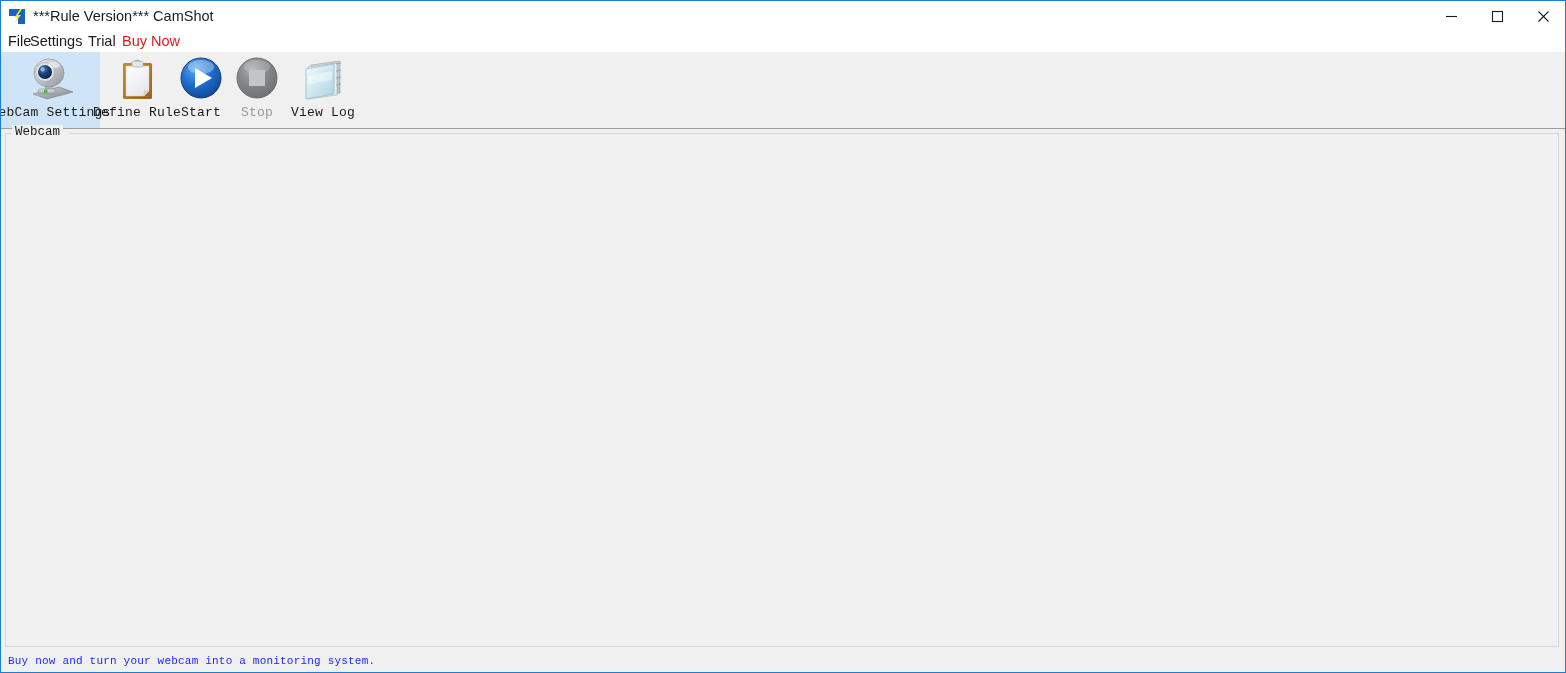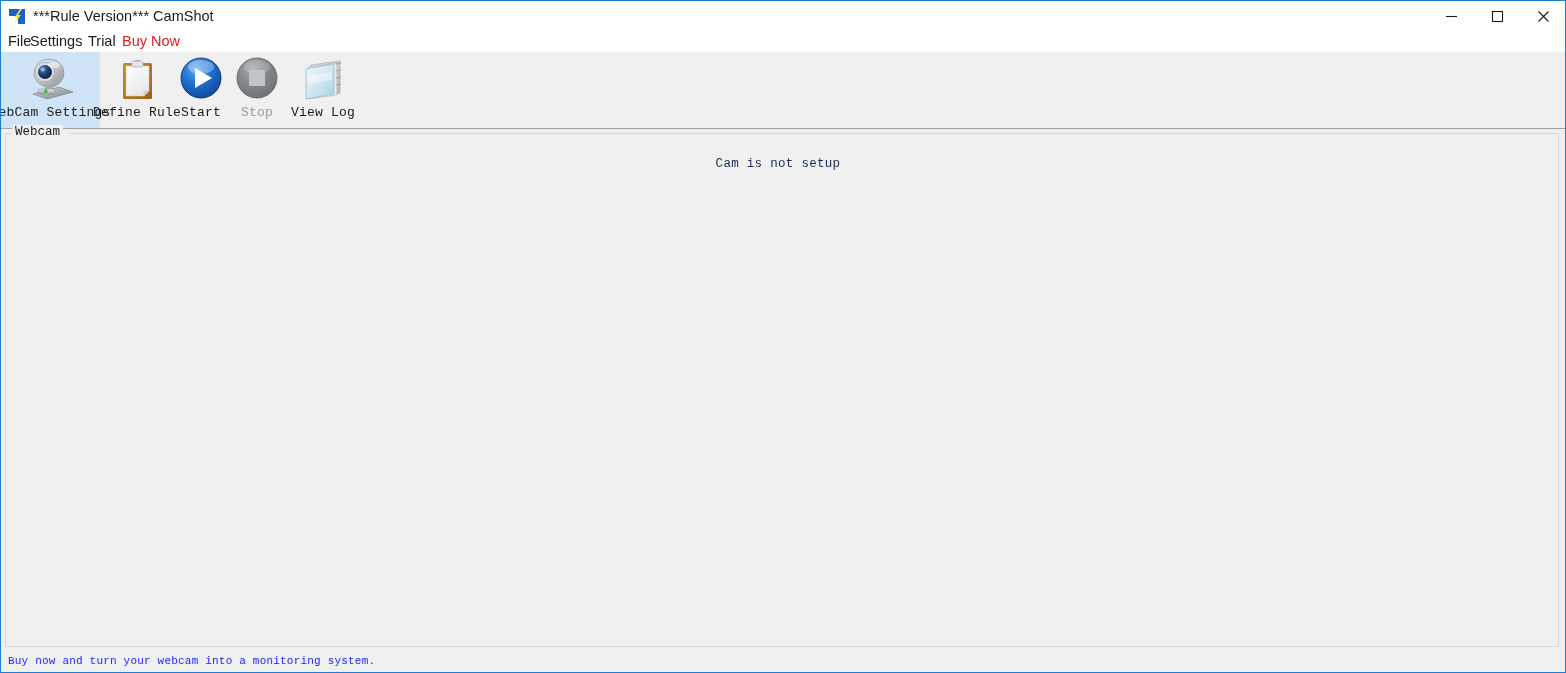--- a/index.html
+++ b/index.html
@@ -412,21 +412,20 @@
     </div>
   </div>
 
   <div id="content">
 
     <div id="groupbox"></div>
     <div id="groupbox-top-left"></div>
     <div id="groupbox-top-right"></div>
     <div id="groupbox-label">Webcam</div>
 
-    <div id="cam-status">Cam is not setup</div>
 
   </div>
 
   <div id="statusbar">
     <span id="status-text">Buy now and turn your webcam into a monitoring system.</span>
   </div>
 
 </div>
 
 </body></html>

